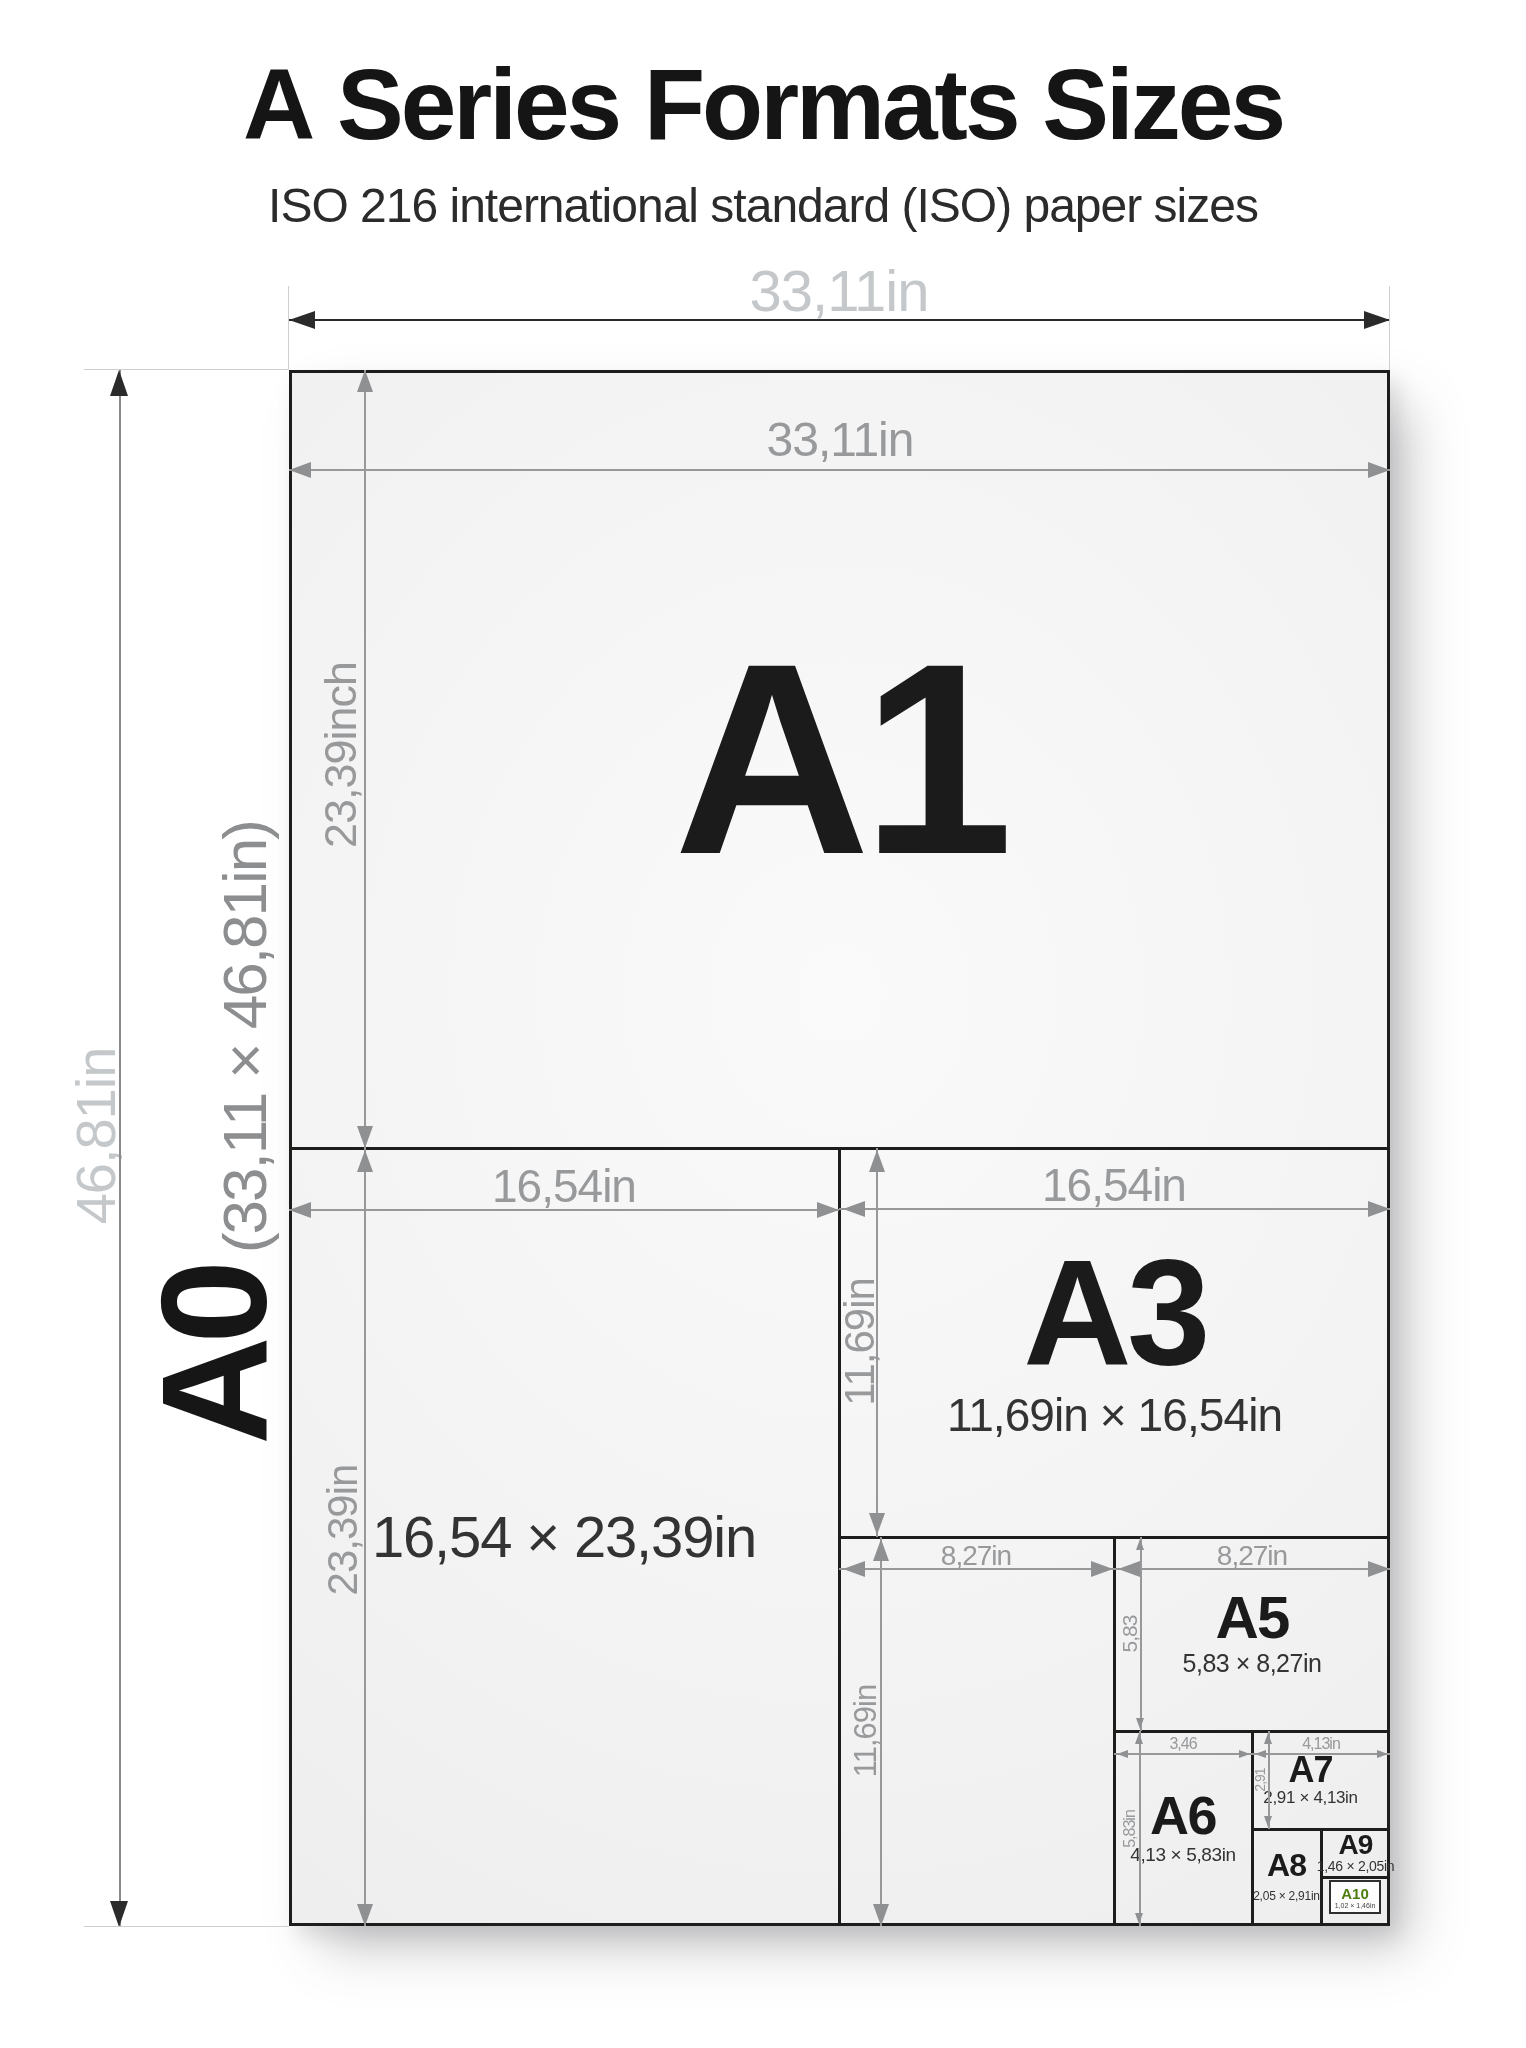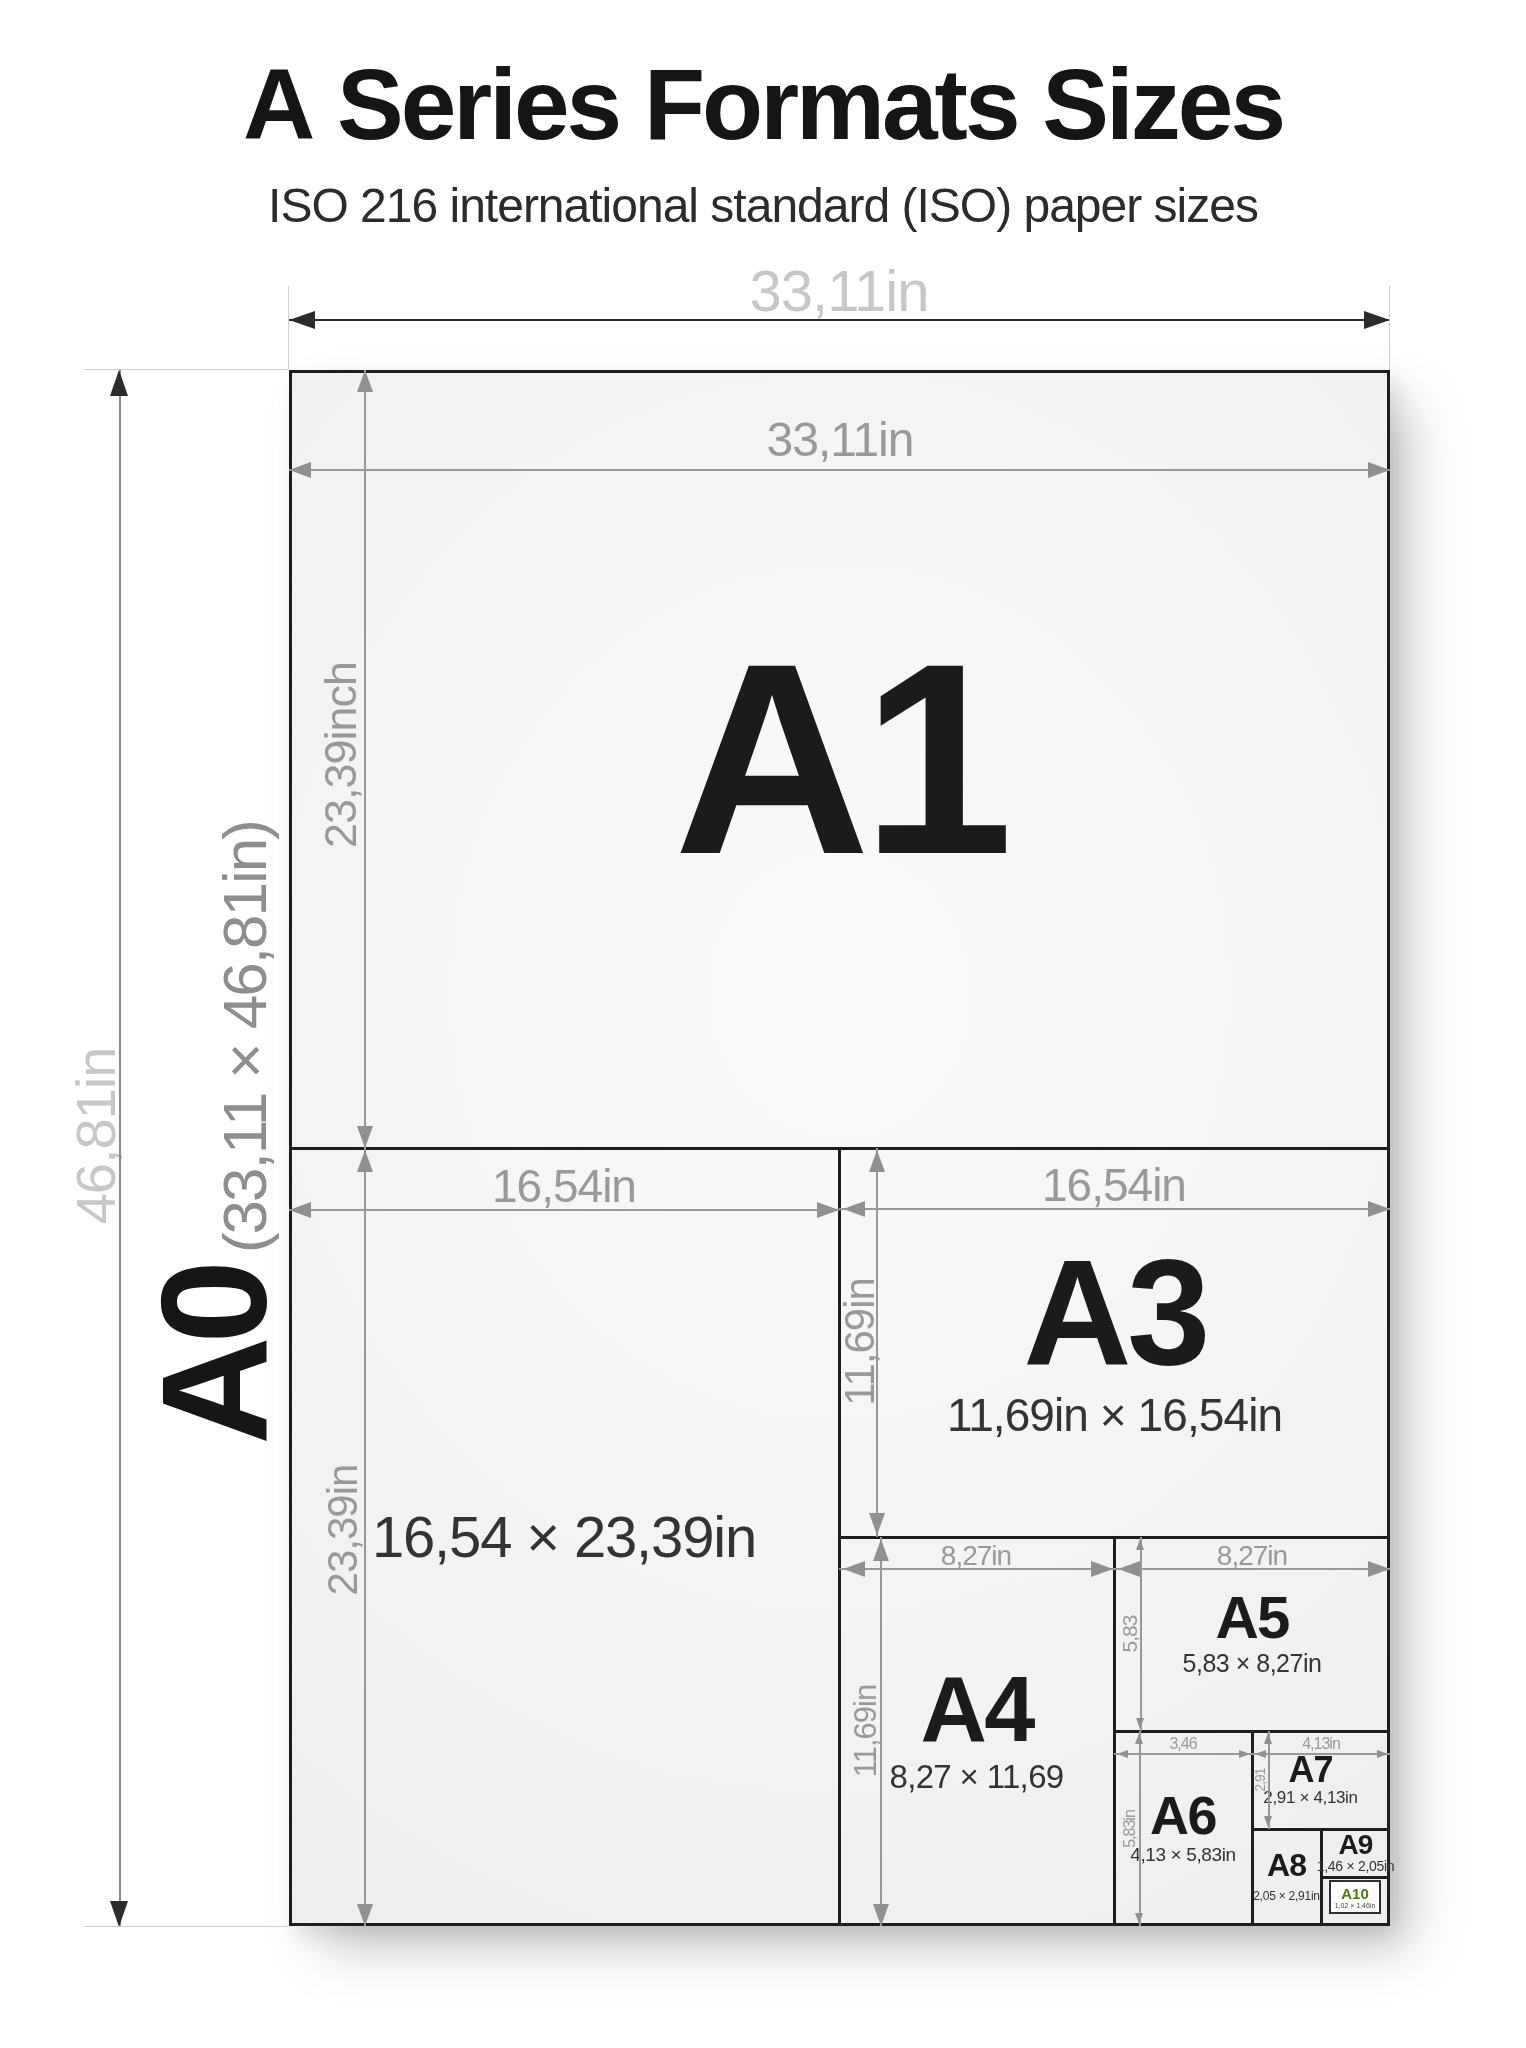--- a/index.html
+++ b/index.html
@@ -140,24 +140,20 @@
   </div>
   <div class="hlab" style="left:1114px;top:1185px;font-size:46px;">16,54in</div>
   <div class="hl" style="left:839px;top:1208px;width:551px;"></div>
   <div class="arr l" style="left:843px;top:1201px;"></div>
   <div class="arr r" style="left:1368px;top:1201px;"></div>
   <div class="rlab" style="left:860px;top:1342px;font-size:42px;">11,69in</div>
   <div class="vl" style="left:876px;top:1148px;height:389px;"></div>
   <div class="arr u" style="left:869px;top:1150px;"></div>
   <div class="arr d" style="left:869px;top:1513px;"></div>
 
-  <div class="fmt" style="left:839px;top:1537px;width:275px;height:389px;gap:6px;">
-    <div class="code" style="font-size:92px;">A4</div>
-    <div class="size" style="font-size:33px;">8,27 × 11,69</div>
-  </div>
   <div class="hlab" style="left:976px;top:1556px;font-size:28px;">8,27in</div>
   <div class="hl" style="left:839px;top:1568px;width:275px;"></div>
   <div class="arr l" style="left:843px;top:1561px;"></div>
   <div class="arr r" style="left:1091px;top:1561px;"></div>
   <div class="rlab" style="left:866px;top:1731px;font-size:31px;">11,69in</div>
   <div class="vl" style="left:880px;top:1537px;height:389px;"></div>
   <div class="arr u" style="left:873px;top:1539px;"></div>
   <div class="arr d" style="left:873px;top:1904px;"></div>
 
   <div class="fmt" style="left:1114px;top:1537px;width:276px;height:194px;gap:4px;">

